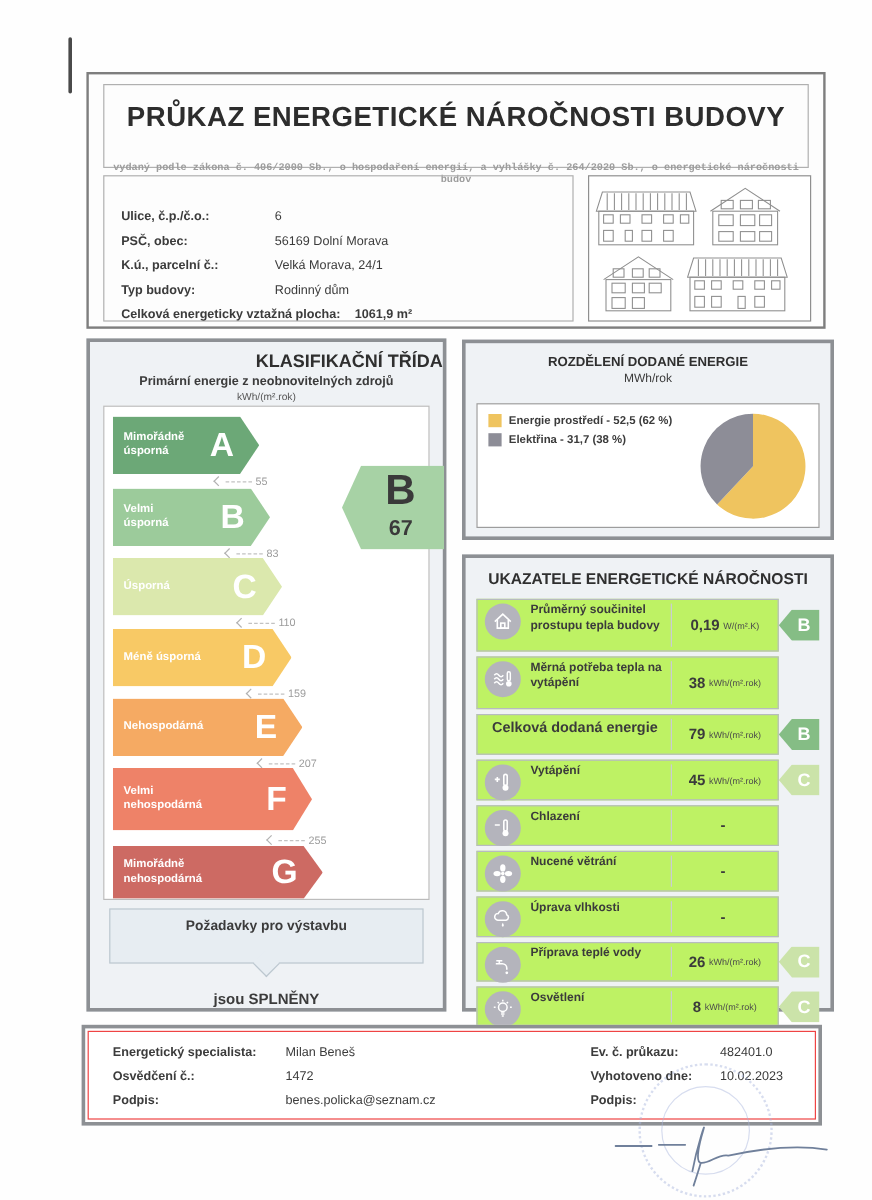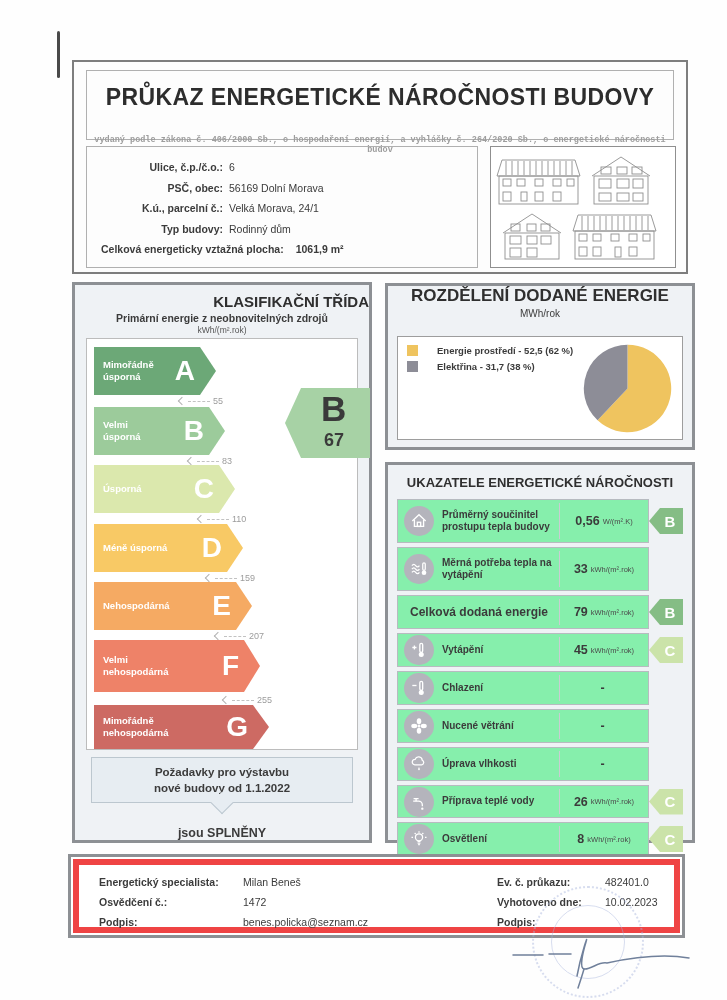--- a/index.html
+++ b/index.html
@@ -5,21 +5,21 @@
   html,body{margin:0;padding:0;background:#ffffff;}
   .page{position:relative;width:727px;height:1000px;background:#fefefe;font-family:"Liberation Sans",sans-serif;color:#3b3b3b;overflow:hidden;}
 
   .scan-mark{position:absolute;left:57px;top:31px;width:3px;height:47px;background:#4a4a4a;border-radius:2px;}
 
   
   .top-frame{position:absolute;left:72px;top:60px;width:616px;height:214px;border:2px solid #7e7e7e;background:#fdfdfd;box-sizing:border-box;}
   .header-box{position:absolute;left:12px;top:8px;width:588px;height:70px;border:1px solid #b0b0b0;text-align:center;box-sizing:border-box;}
   .cert-title{margin-top:13px;font-size:23px;font-weight:bold;color:#2d2d2d;letter-spacing:.4px;}
   .cert-subtitle{margin-top:24px;font-size:8.5px;color:#9d9d9d;font-weight:bold;font-family:Liberation Mono, monospace;}
-  .address-box{position:absolute;left:12px;top:84px;width:392px;height:122px;border:1px solid #b0b0b0;padding:14px 0 0 14px;box-sizing:border-box;text-align:right;}
+  .address-box{position:absolute;left:12px;top:84px;width:392px;height:122px;border:1px solid #b0b0b0;padding:27px 0 0 14px;box-sizing:border-box;}
   .info-row{display:flex;font-size:10.5px;margin-bottom:8.5px;}
   .info-label{font-weight:bold;min-width:122px;padding-right:6px;}
   .info-value{font-weight:normal;}
   .sketch-box{position:absolute;left:416px;top:84px;width:186px;height:122px;border:1px solid #8f8f8f;background:#fff;box-sizing:border-box;}
 
   
   .class-panel{position:absolute;left:72px;top:282px;width:300px;height:561px;border:3px solid #8d9094;background:#eff2f5;box-sizing:border-box;}
   .cp-title{text-align:right;font-size:15px;font-weight:bold;margin-top:8px;color:#2f2f2f;}
   .cp-sub{text-align:center;font-size:10.5px;font-weight:bold;margin-top:2px;}
   .cp-unit{text-align:center;font-size:8.5px;margin-top:1px;color:#555;}
@@ -32,45 +32,45 @@
   .th-line{width:22px;border-top:1px dashed #c2c2c2;}
   .result-arrow{position:absolute;left:210px;top:103px;width:85px;height:70px;clip-path:polygon(16px 0,100% 0,100% 100%,16px 100%,0 50%);}
   .res-letter{position:absolute;left:36px;top:1px;font-size:35px;font-weight:bold;color:#3a3a3a;}
   .res-value{position:absolute;left:39px;top:42px;font-size:18px;font-weight:bold;color:#3a3a3a;}
   .req-box{position:absolute;left:16px;top:472px;width:262px;height:46px;background:#e7edf2;border:1px solid #bcc7cf;text-align:center;font-weight:bold;font-size:11.5px;padding-top:7px;box-sizing:border-box;line-height:1.35;}
   .req-notch{position:absolute;left:50%;bottom:-9px;width:15px;height:15px;background:#e7edf2;border-right:1px solid #bcc7cf;border-bottom:1px solid #bcc7cf;transform:translateX(-50%) rotate(45deg);}
   .req-status{position:absolute;left:0;right:0;top:541px;text-align:center;font-weight:bold;font-size:12.5px;}
 
   
   .energy-panel{position:absolute;left:385px;top:283px;width:310px;height:167px;border:3px solid #8d9094;background:#eff2f5;box-sizing:border-box;}
-  .ep-title{text-align:center;font-weight:bold;font-size:17px;color:#2f2f2f;}
+  .ep-title{text-align:center;font-weight:bold;font-size:11px;margin-top:10px;color:#2f2f2f;}
   .ep-unit{text-align:center;font-size:10px;margin-top:2px;}
   .ep-chart{position:absolute;left:9px;top:50px;width:286px;height:104px;background:#fff;border:1px solid #9d9d9d;box-sizing:border-box;}
   .legend{position:absolute;left:9px;top:8px;}
-  .legend-row{display:flex;gap:19px;font-size:9.5px;font-weight:bold;margin-bottom:5px;color:#3b3b3b;}
+  .legend-row{display:flex;gap:6px;font-size:9.5px;font-weight:bold;margin-bottom:5px;color:#3b3b3b;}
   .legend-swatch{width:11px;height:11px;flex:0 0 11px;}
   .pie{position:absolute;right:7px;top:4px;width:95px;height:95px;}
 
   
   .ind-panel{position:absolute;left:385px;top:462px;width:310px;height:381px;border:3px solid #8d9094;background:#eff2f5;box-sizing:border-box;padding:5px 9px;}
   .ip-title{text-align:center;font-weight:bold;font-size:13px;margin:5px 0 9px;color:#2f2f2f;}
   .ind-row{position:relative;margin-bottom:4px;}
-  .ind-box{display:flex;align-items:center;border:1px solid #b7bbc0;background:#86efac;width:252px;height:100%;box-sizing:border-box;padding:3px 0 3px 6px;}
+  .ind-box{display:flex;align-items:flex-start;border:1px solid #b7bbc0;background:#bef264;width:252px;height:100%;box-sizing:border-box;padding:3px 0 3px 6px;}
   .ind-icon{width:30px;height:30px;border-radius:50%;background:#b4b4bc;display:flex;align-items:center;justify-content:center;flex:0 0 30px;margin-right:8px;}
   .ind-icon svg{display:block;}
   .ind-label{flex:1;font-size:10px;font-weight:bold;line-height:1.25;padding-right:4px;}
   .total .ind-label{font-size:12px;padding-left:6px;}
   .ind-value{width:88px;flex:0 0 88px;border-left:1px solid #c9cdd2;align-self:stretch;display:flex;align-items:center;justify-content:center;gap:3px;}
   .ind-num{font-size:12.5px;font-weight:bold;}
   .ind-unit{font-size:7.5px;color:#4a4a4a;}
   .ind-badge{position:absolute;right:0;top:50%;transform:translateY(-50%);width:34px;height:26px;clip-path:polygon(11px 0,100% 0,100% 100%,11px 100%,0 50%);color:#fff;font-weight:bold;font-size:15px;display:flex;align-items:center;justify-content:center;padding-left:8px;box-sizing:border-box;}
 
   
   .footer-box{position:absolute;left:68px;top:854px;width:617px;height:84px;border:3px solid #8d9094;background:#fff;box-sizing:border-box;}
-  .footer-inner{position:absolute;inset:2px;border:6px solid #ef4444;padding:11px 0 18px 20px;box-sizing:border-box;}
+  .footer-inner{position:absolute;inset:2px;border:1px solid #ef4444;padding:11px 0 18px 20px;box-sizing:border-box;}
   .f-row{display:flex;font-size:10.5px;margin-bottom:8px;}
   .f-label{font-weight:bold;min-width:140px;padding-right:4px;}
   .footer-right{position:absolute;left:418px;top:11px;}
   .footer-right .f-label{min-width:104px;}
 
   .stamp{position:absolute;left:532px;top:886px;width:108px;height:108px;border:2px dotted #a7b4dc;border-radius:50%;opacity:.45;}
   .stamp-inner{position:absolute;inset:17px;border:1px solid #a7b4dc;border-radius:50%;}
   .signature{position:absolute;left:505px;top:924px;width:200px;height:70px;}
 </style>
 </head>
@@ -237,21 +237,20 @@
       </div>
     </div>
 
     <div class="result-arrow" style="background: rgb(167, 210, 165);">
       <div class="res-letter">B</div>
       <div class="res-value">67</div>
     </div>
 
     <div class="req-box">
       <div>Požadavky pro výstavbu</div>
-      <div>nové budovy od 1.1.2022</div>
       <div class="req-notch"></div>
     </div>
     <div class="req-status">jsou SPLNĚNY</div>
   </div>
 
   <div class="energy-panel">
     <div class="ep-title">ROZDĚLENÍ DODANÉ ENERGIE</div>
     <div class="ep-unit">MWh/rok</div>
     <div class="ep-chart">
       <div class="legend">
@@ -278,41 +277,41 @@
       <div class="ind-box">
         <div class="ind-icon">
           <svg width="20" height="20" viewBox="0 0 24 24" stroke="#fff" fill="none" stroke-width="1.6">
               <path d="M4 12 L12 4.5 L20 12"></path>
               <path d="M6.5 10.5 V18.5 H17.5 V10.5"></path>
               <rect x="10" y="13.5" width="4" height="5"></rect>
             </svg>
         </div>
         <div class="ind-label">Průměrný součinitel prostupu tepla budovy</div>
         <div class="ind-value">
-          <span class="ind-num">0,56</span>
+          <span class="ind-num">0,19</span>
           <span class="ind-unit">W/(m².K)</span>
         </div>
       </div>
       <div class="ind-badge" style="background: rgb(133, 189, 133);">B</div>
     </div>
 
     <div class="ind-row" style="height:44px;">
       <div class="ind-box">
         <div class="ind-icon">
           <svg width="20" height="20" viewBox="0 0 24 24" stroke="#fff" fill="none" stroke-width="1.5">
               <path d="M3.5 8 c1.5 -2 3 -2 4.5 0 s3 2 4.5 0"></path>
               <path d="M3.5 12 c1.5 -2 3 -2 4.5 0 s3 2 4.5 0"></path>
               <path d="M3.5 16 c1.5 -2 3 -2 4.5 0 s3 2 4.5 0"></path>
               <rect x="16.5" y="4.5" width="3" height="9" rx="1.5"></rect>
               <circle cx="18" cy="16.5" r="2.8" fill="#fff" stroke="none"></circle>
             </svg>
         </div>
         <div class="ind-label">Měrná potřeba tepla na vytápění</div>
         <div class="ind-value">
-          <span class="ind-num">33</span>
+          <span class="ind-num">38</span>
           <span class="ind-unit">kWh/(m².rok)</span>
         </div>
       </div>
     </div>
 
     <div class="ind-row total" style="height:34px;">
       <div class="ind-box">
         <div class="ind-label">Celková dodaná energie</div>
         <div class="ind-value">
           <span class="ind-num">79</span>

